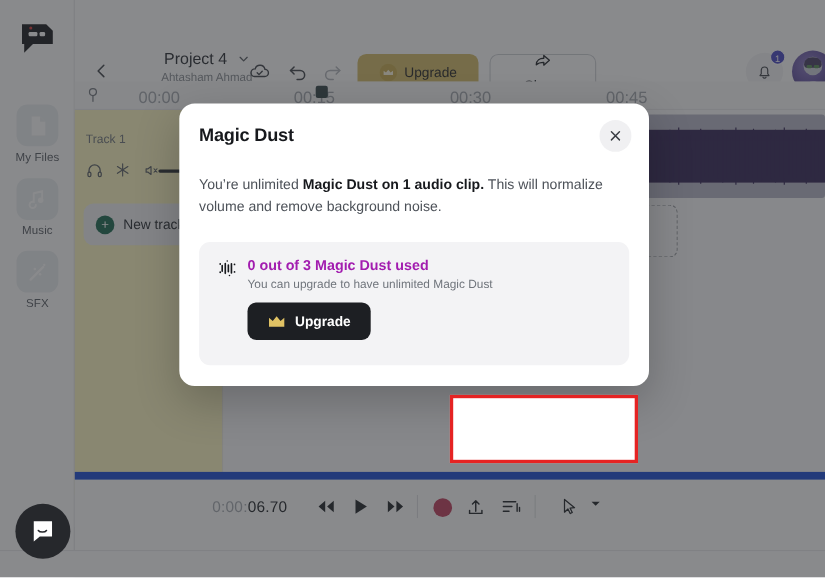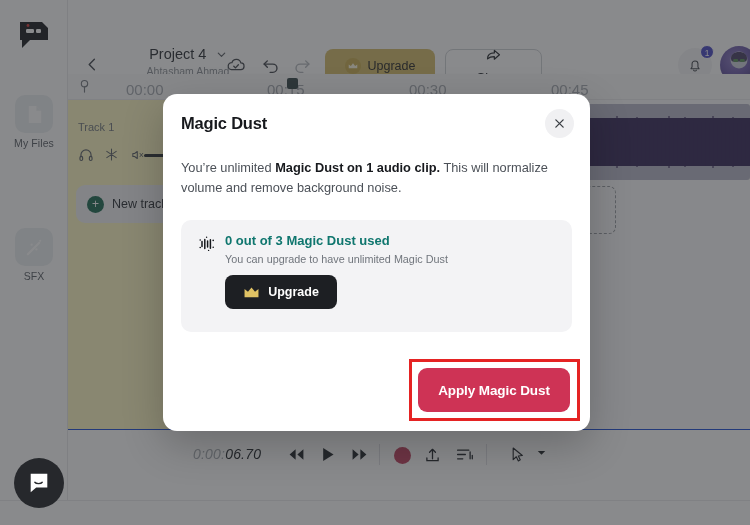--- a/index.html
+++ b/index.html
@@ -165,21 +165,21 @@
   }
   .ghost-label {
     position: absolute; left: 10px; top: 15px;
     font-size: 11.5px; color: #6e737a;
   }
 
   
   .transport {
     position: absolute; left: 68px; top: 429px;
     width: 682px; height: 50px;
-    background: #ffffff; border-top: 1px solid #1d4ed8; font-style: italic;
+    background: #ffffff; border-top: 7px solid #1d4ed8;
   }
   .tc-time {
     position: absolute; left: 125px; top: 16px;
     font-size: 14px; letter-spacing: .2px;
   }
   .tc-time .dim { color: #a9aeb4; }
   .tc-time .lit { color: #23272c; }
   .tc-icon { position: absolute; top: 15px; color: #23272c; }
   .tc-divider { position: absolute; top: 14px; width: 1px; height: 21px; background: #dfe1e4; }
   .tc-rec {
@@ -203,21 +203,21 @@
   
   .scrim {
     position: absolute; inset: 0;
     background: rgba(40,42,46,0.55);
     z-index: 20;
   }
 
   
   .modal {
     position: absolute; left: 163px; top: 94px;
-    width: 427px; height: 337px;
+    width: 427px; height: 257px;
     background: #ffffff; border-radius: 14px;
     z-index: 30;
     box-shadow: 0 14px 40px rgba(0,0,0,.22);
   }
   .modal-title {
     position: absolute; left: 18px; top: 20px;
     font-size: 16.5px; font-weight: 600; color: #17191d; letter-spacing: -.2px;
   }
   .modal-close {
     position: absolute; right: 16px; top: 15px;
@@ -234,21 +234,21 @@
   .modal-body b { color: #17191d; font-weight: 700; }
 
   .usecard {
     position: absolute; left: 18px; top: 126px;
     width: 391px; height: 112px;
     background: #f3f3f5; border-radius: 10px;
   }
   .uc-icon { position: absolute; left: 17px; top: 15px; width: 18px; height: 18px; }
   .uc-title {
     position: absolute; left: 44px; top: 13px;
-    font-size: 13px; font-weight: 700; color: #0f766e;
+    font-size: 13px; font-weight: 700; color: #a21caf;
   }
   .uc-sub {
     position: absolute; left: 44px; top: 33px;
     font-size: 10.8px; color: #70757c;
   }
   .uc-upgrade {
     position: absolute; left: 44px; top: 55px;
     width: 112px; height: 34px; border-radius: 8px;
     background: #1d1f23; color: #ffffff;
     display: flex; align-items: center; justify-content: center; gap: 8px;
@@ -297,20 +297,29 @@
       <div class="rail-item" style="top:95px;">
         <div class="rail-tile">
           <svg viewBox="0 0 22 22" width="21" height="21">
             <path d="M5 2h8l5 5v13H5z" fill="#ffffff" opacity="0.92"></path>
             <path d="M13 2v5h5" fill="#eceff1"></path>
           </svg>
         </div>
         <div class="rail-label">My Files</div>
       </div>
 
+      <div class="rail-item" style="top:162px;">
+        <div class="rail-tile">
+          <svg viewBox="0 0 22 22" width="21" height="21">
+            <path d="M9 16a3 3 0 1 1-2-2.82V5l8-2v8.2" stroke="#ffffff" stroke-width="1.8" fill="none" stroke-linecap="round"></path>
+            <circle cx="13.6" cy="11.6" r="2.6" fill="#ffffff"></circle>
+          </svg>
+        </div>
+        <div class="rail-label">Music</div>
+      </div>
 
       <div class="rail-item" style="top:228px;">
         <div class="rail-tile">
           <svg viewBox="0 0 22 22" width="21" height="21">
             <path d="M4 18 L16 6" stroke="#ffffff" stroke-width="2.2" stroke-linecap="round"></path>
             <circle cx="8" cy="8" r="1.2" fill="#ffffff"></circle>
             <circle cx="13" cy="13" r="1.2" fill="#ffffff"></circle>
             <circle cx="17" cy="4" r="1.1" fill="#ffffff"></circle>
           </svg>
         </div>
@@ -548,21 +557,20 @@
           </svg>
         </span>
         <span>Upgrade</span>
       </div>
     </div>
 
     <div class="modal-cancel">Cancel</div>
   </div>
 
   <div class="hilite"></div>
-  <div class="apply-btn">Apply Magic Dust</div>
 
   <div class="intercom">
     <svg viewBox="0 0 26 26" width="24" height="24">
       <path d="M4 3h18v15H10l-6 5z" fill="#ffffff"></path>
       <path d="M8.5 12.2c1.4 2 6.6 2 8 0" stroke="#26282c" stroke-width="1.5" fill="none" stroke-linecap="round"></path>
     </svg>
   </div>
 
 </div>
 

